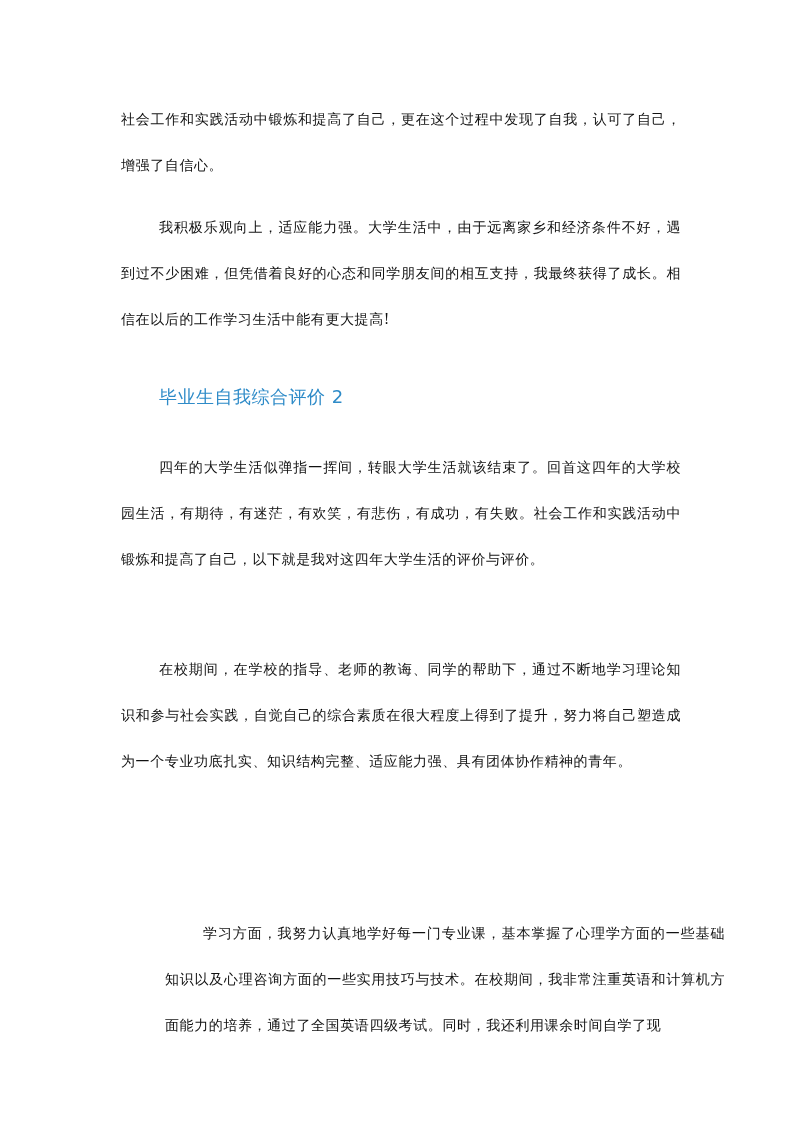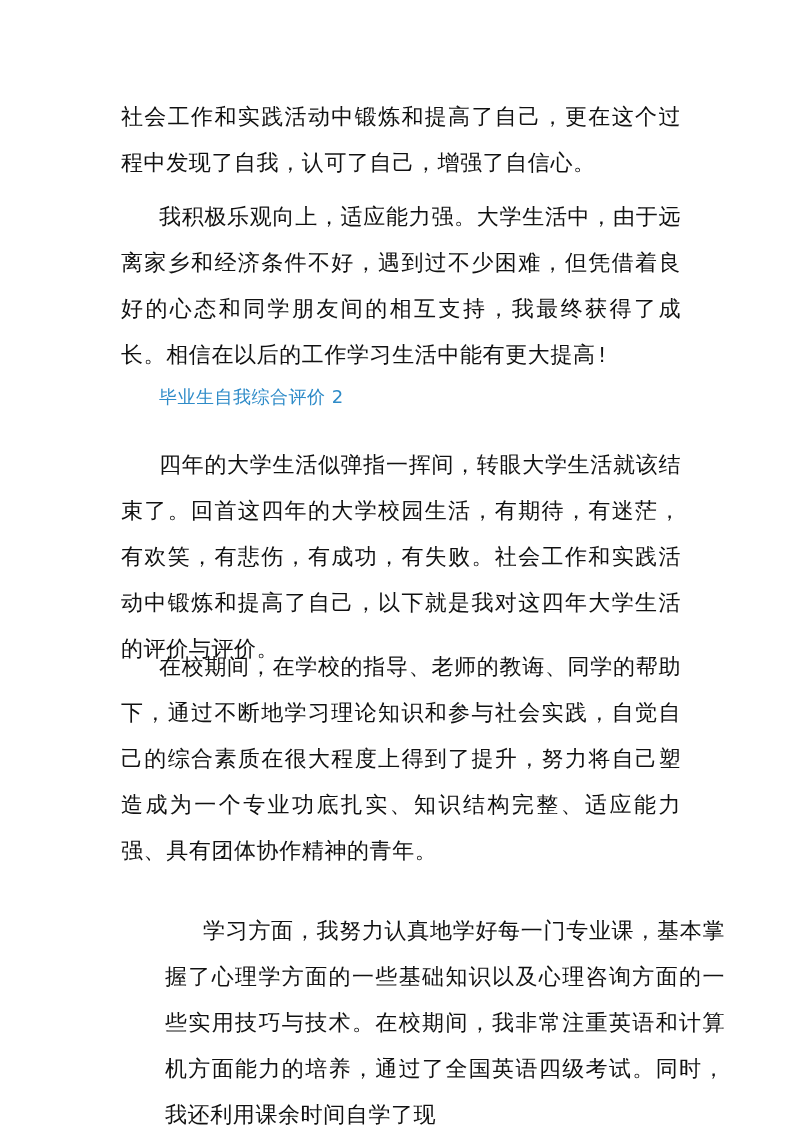--- a/index.html
+++ b/index.html
@@ -17,26 +17,25 @@
     }
     .page {
       position: absolute;
       left: 121px;
       top: 0;
       width: 560px;
     }
     .para {
       position: relative;
       margin: 0;
-      font-size: 22px;
+      font-size: 14px;
       line-height: 46px;
       letter-spacing: 0.6px;
       text-align: justify;
       text-justify: inter-ideograph;
-      font-family: Liberation Mono, monospace;
     }
     .indent { text-indent: 38px; }
     .heading {
       position: absolute;
       margin: 0;
       font-family: "DejaVu Sans", "Liberation Sans", sans-serif;
       font-size: 18px;
       line-height: 46px;
       color: #2E8BC8;
       letter-spacing: 0.5px;
@@ -47,21 +46,21 @@
   </style>
 </head>
 <body>
 
 <div class="page">
 
   <div class="block" style="top:96px;">
     <p class="para">社会工作和实践活动中锻炼和提高了自己，更在这个过程中发现了自我，认可了自己，增强了自信心。</p>
   </div>
 
-  <div class="block" style="top:196px;">
+  <div class="block" style="top:204px;">
     <p class="para indent">我积极乐观向上，适应能力强。大学生活中，由于远离家乡和经济条件不好，遇到过不少困难，但凭借着良好的心态和同学朋友间的相互支持，我最终获得了成长。相信在以后的工作学习生活中能有更大提高!</p>
   </div>
 
   <h2 class="heading" style="top:374px; left:38px;">毕业生自我综合评价 2</h2>
 
   <div class="block" style="top:444px;">
     <p class="para indent">四年的大学生活似弹指一挥间，转眼大学生活就该结束了。回首这四年的大学校园生活，有期待，有迷茫，有欢笑，有悲伤，有成功，有失败。社会工作和实践活动中锻炼和提高了自己，以下就是我对这四年大学生活的评价与评价。</p>
   </div>
 
   <div class="block" style="top:646px;">

